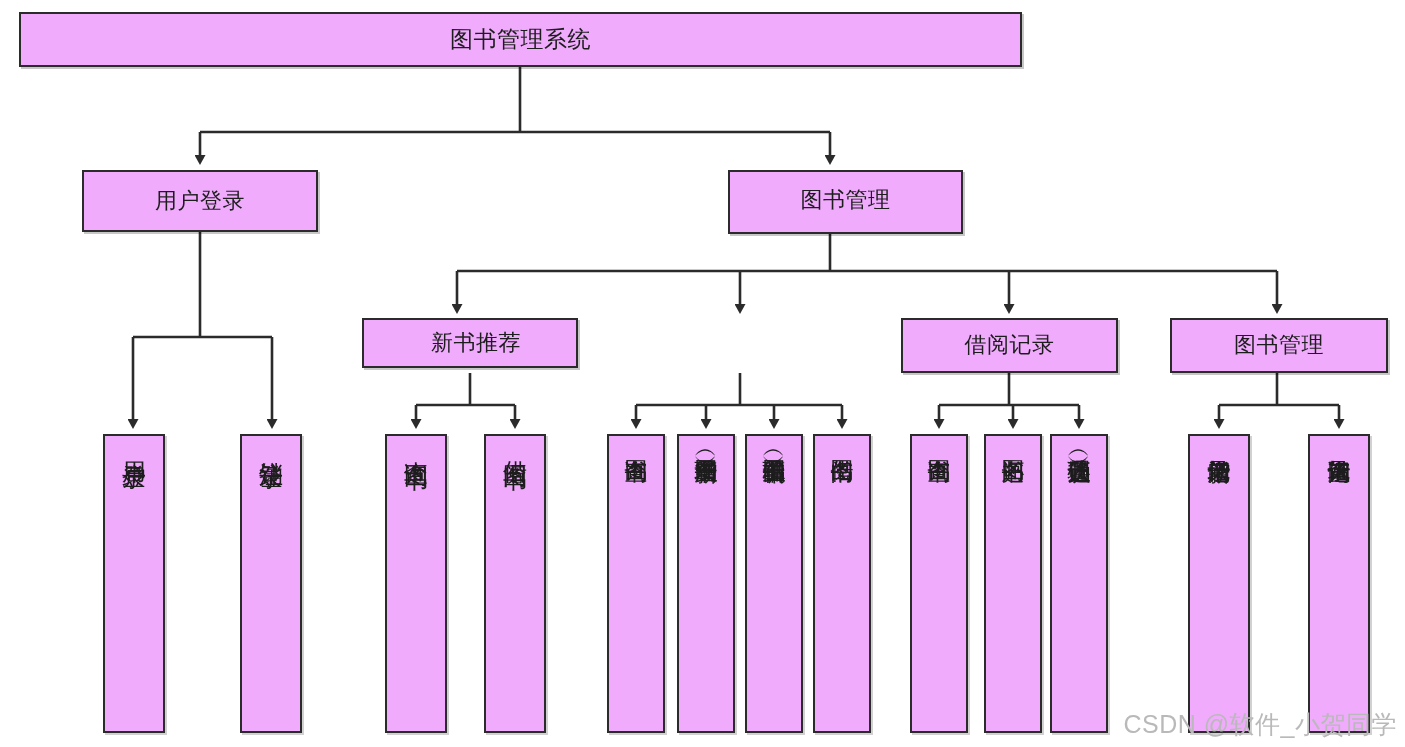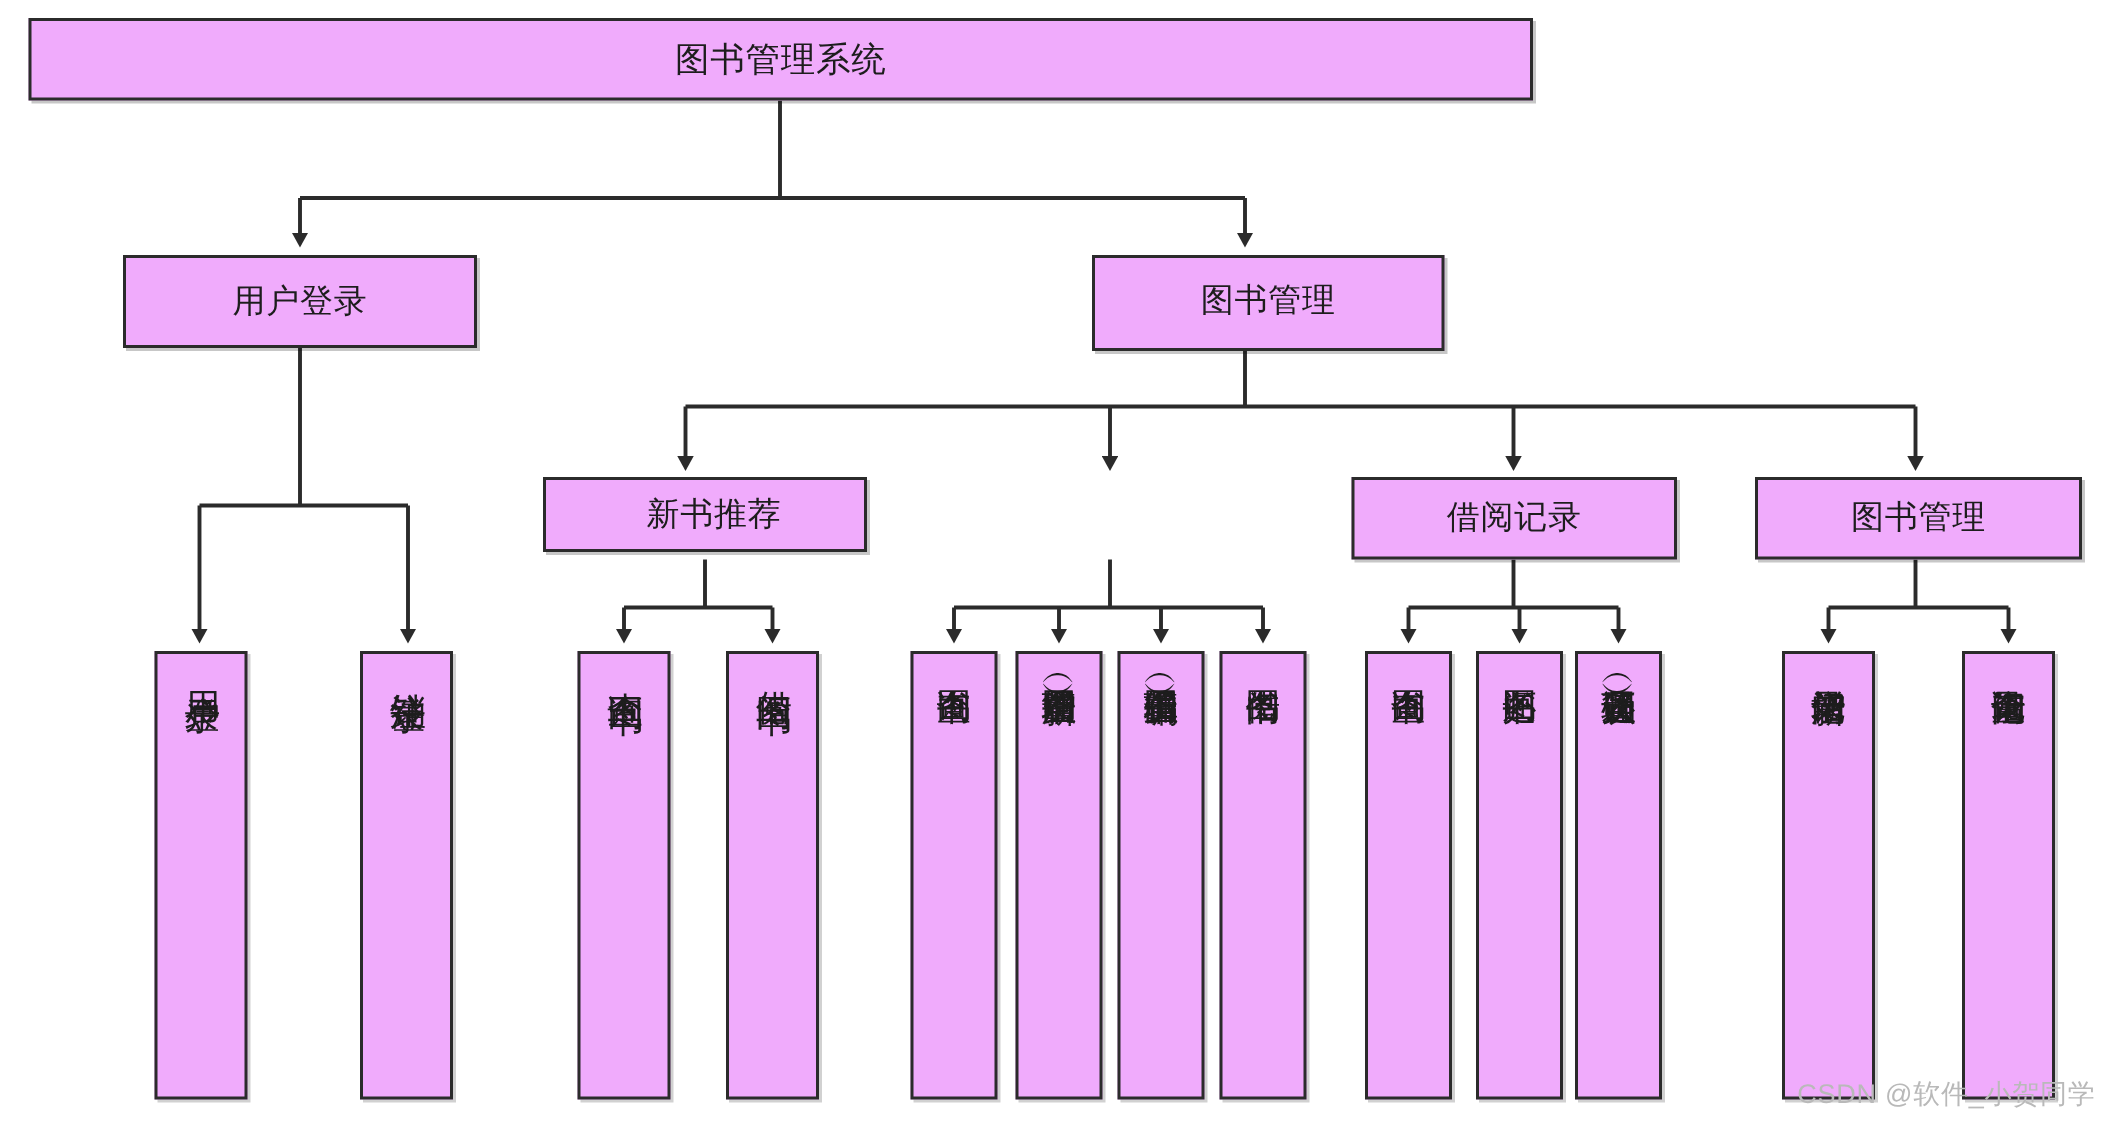--- a/index.html
+++ b/index.html
@@ -48,21 +48,21 @@
     letter-spacing:2px;
     line-height:1.0;
     white-space:nowrap;
   }
   .node.leaf.tight .lbl{font-size:23px;letter-spacing:0px;}
 
   .watermark{
     position:absolute;
     right:8px;
     bottom:6px;
-    font-size:18px;
+    font-size:25px;
     color:#b9b9b9;
     letter-spacing:0.5px;
     white-space:nowrap;
     user-select:none;
   }
 </style>
 </head>
 <body>
 
 <div id="stage">

